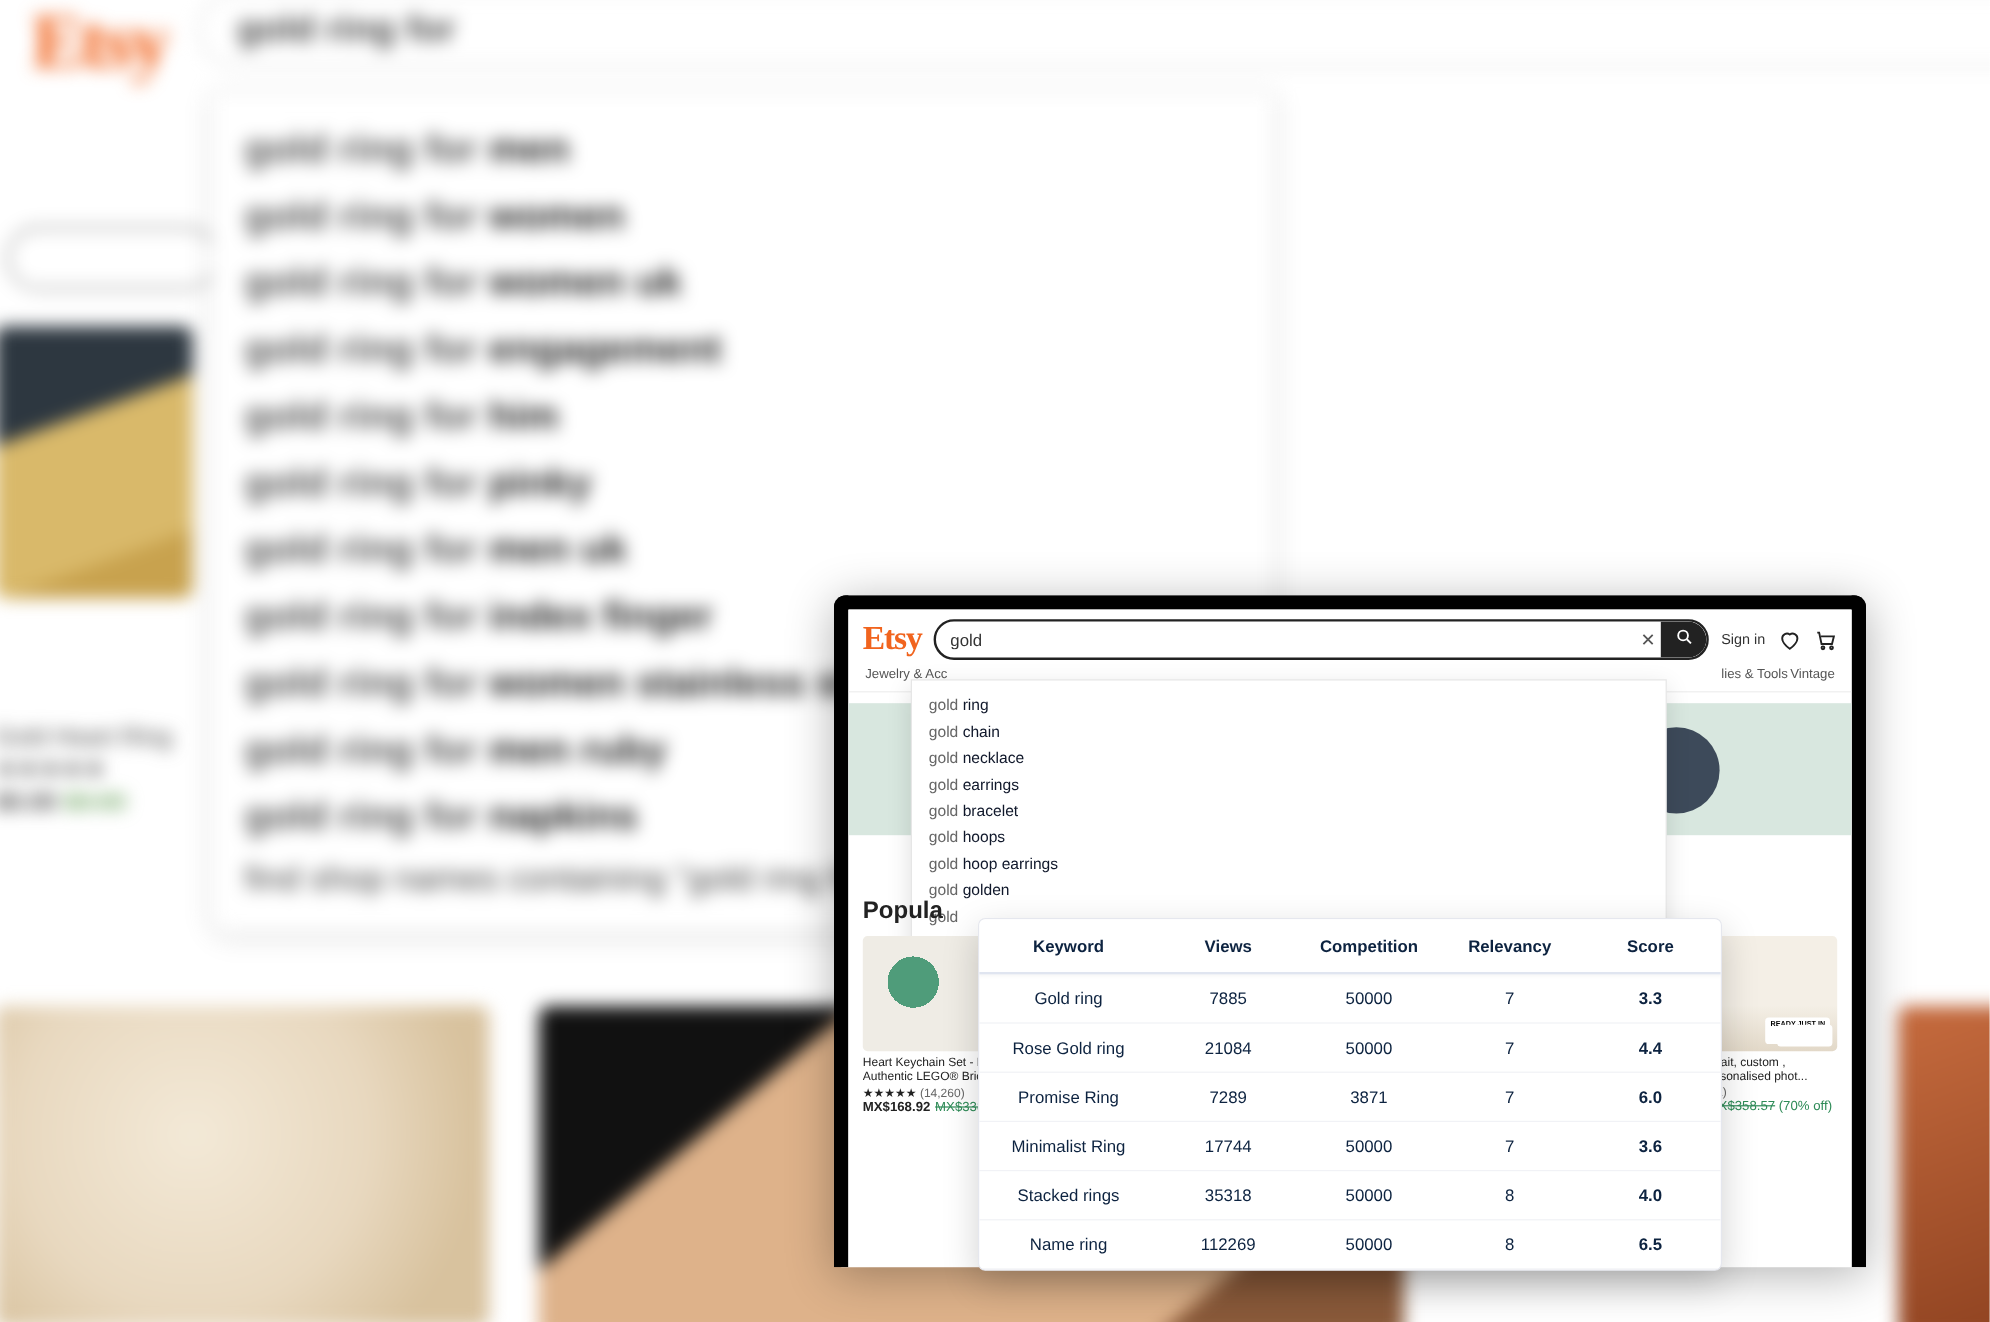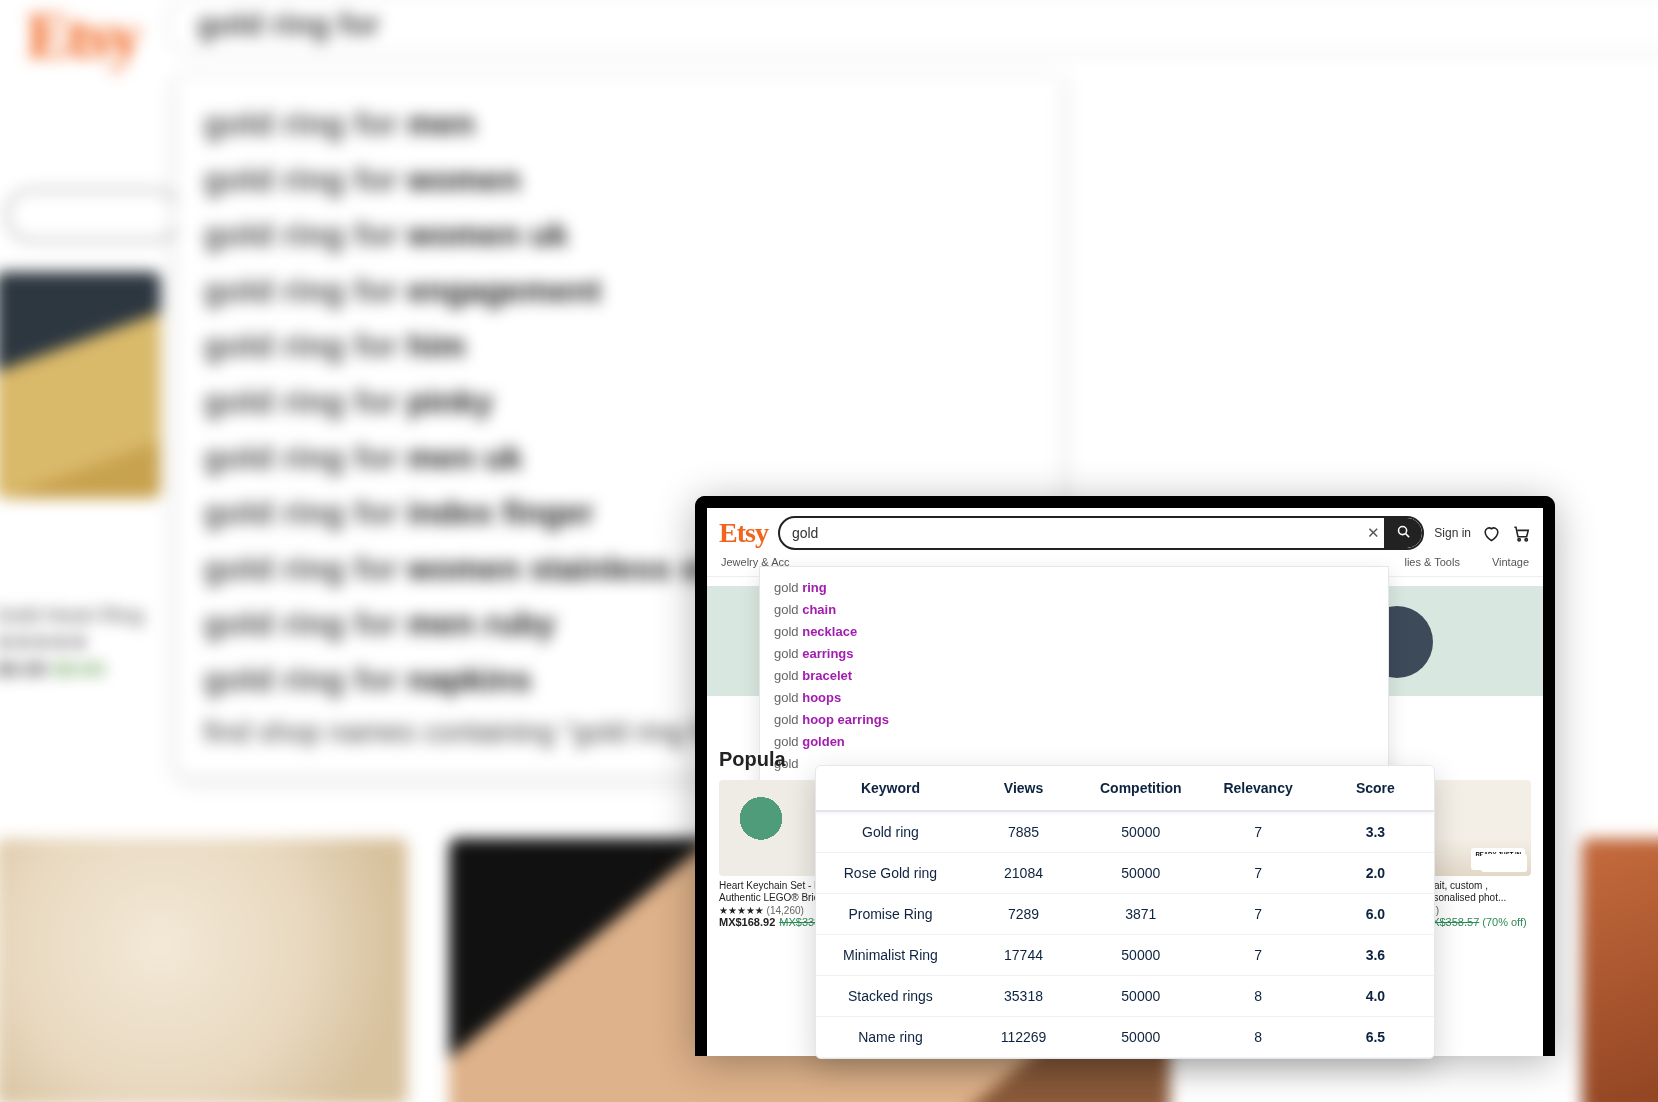--- a/index.html
+++ b/index.html
@@ -40,21 +40,21 @@
   .icon svg{width:19px;height:19px;}
 
   .mnav{display:flex;justify-content:space-between;font-size:11px;color:#555;padding:0 14px 8px;border-bottom:1px solid #eee;}
   .mnav span{white-space:nowrap;}
 
   .greenband{position:absolute;left:0;right:0;top:78px;height:110px;background:#d8e7df;}
   .graycircle{position:absolute;right:110px;top:98px;width:72px;height:72px;border-radius:50%;background:#3d4a5a;}
 
   .mdrop{position:absolute;left:52px;top:58px;width:630px;background:#fff;border:1px solid #e6e6e6;border-radius:0 0 10px 10px;box-shadow:0 6px 20px rgba(0,0,0,.12);padding:10px 14px 12px;font-size:13px;}
   .mdrop .r{line-height:22px;color:#666;}
-  .mdrop .r b{color:#a21caf;font-weight:700;}
+  .mdrop .r b{color:#0f172a;font-weight:400;}
   .mdrop .shop{margin-top:6px;color:#444;font-size:12px;}
 
   .popular{position:absolute;left:12px;top:240px;font-size:20px;font-weight:600;color:#222;}
 
   .cards{position:absolute;left:12px;right:12px;top:272px;display:flex;gap:12px;}
   .card{width:120px;}
   .card .img{width:100%;height:96px;border-radius:4px;background:#e8e3d8;}
   .card .img.couple{background:linear-gradient(180deg,#f4efe6 60%,#e2d8c8);position:relative;overflow:hidden;}
   .card .img.couple::after{content:"";position:absolute;right:4px;bottom:4px;width:46px;height:18px;background:#fff;border-radius:3px;}
   .card .img.heart{background:radial-gradient(circle at 35% 40%,#4f9c7a 0 22%,#efece5 22%);}
@@ -140,21 +140,21 @@
             <circle cx="9" cy="20" r="1.5"></circle>
             <circle cx="18" cy="20" r="1.5"></circle>
             <path d="M3 4h2l2.5 12h11l2-8H7"></path>
           </svg>
       </div>
     </div>
 
     <div class="mnav">
       <span>Jewelry &amp; Acc</span>
       <span style="flex:1"></span>
-      <span style="margin-right:32px;">lies &amp; Tools</span>
+      <span style="margin-right:2px;">lies &amp; Tools</span>
       <span>Vintage</span>
     </div>
 
     <div class="greenband"></div>
     <div class="graycircle"></div>
 
     <div class="mdrop" id="ov-dd">
         <div class="r">gold <b>ring</b></div>
         <div class="r">gold <b>chain</b></div>
         <div class="r">gold <b>necklace</b></div>
@@ -217,21 +217,21 @@
         <div>7885</div>
         <div>50000</div>
         <div>7</div>
         <div class="score">3.3</div>
       </div>
       <div class="trow">
         <div>Rose Gold ring</div>
         <div>21084</div>
         <div>50000</div>
         <div>7</div>
-        <div class="score">2.0</div>
+        <div class="score">4.4</div>
       </div>
       <div class="trow">
         <div>Promise Ring</div>
         <div>7289</div>
         <div>3871</div>
         <div>7</div>
         <div class="score">6.0</div>
       </div>
       <div class="trow">
         <div>Minimalist Ring</div>

